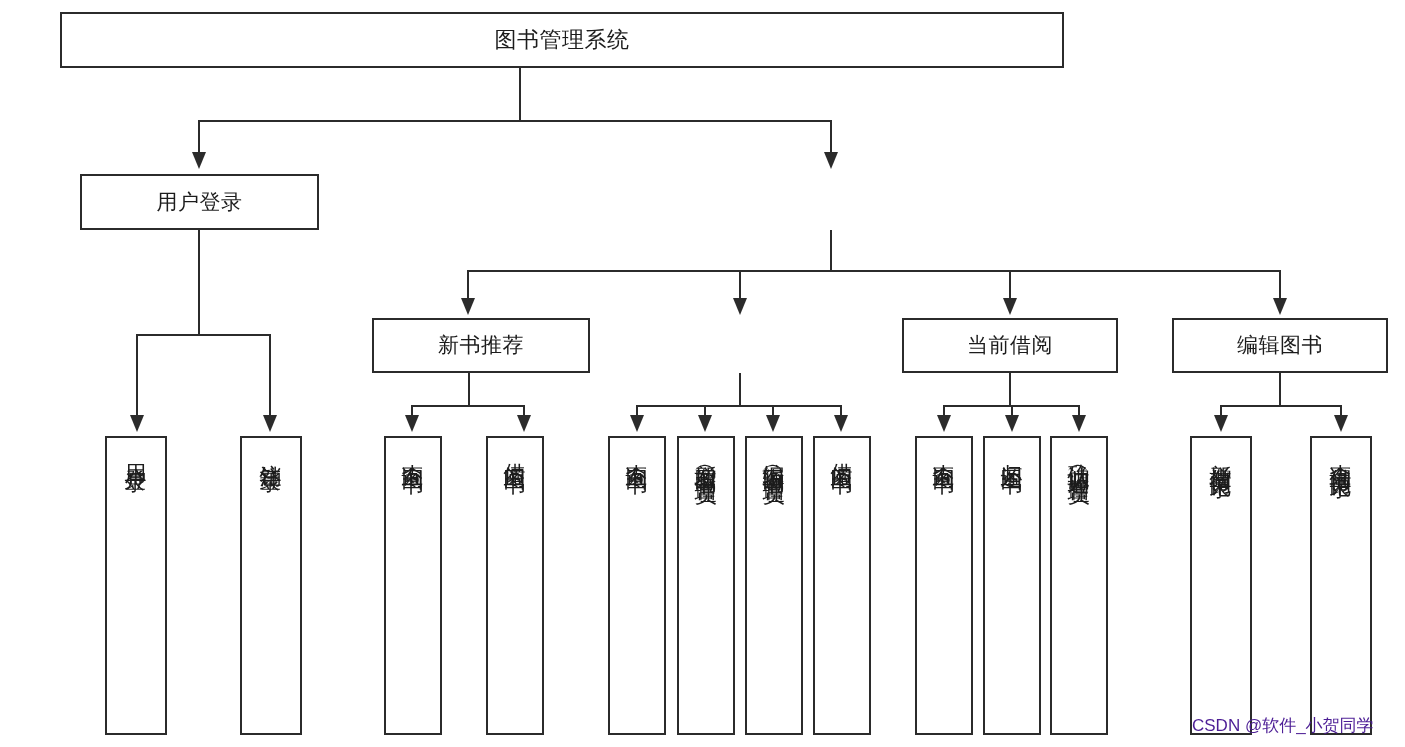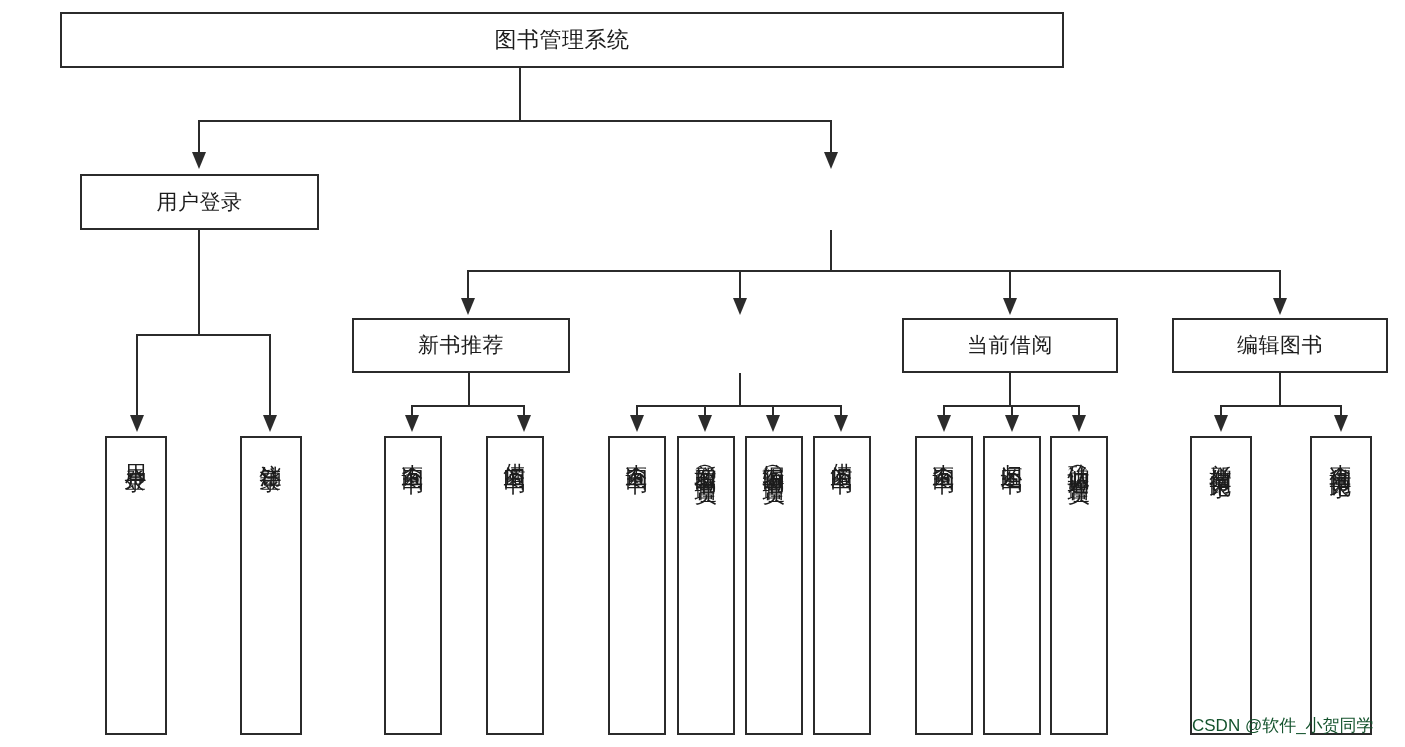--- a/index.html
+++ b/index.html
@@ -74,21 +74,21 @@
     border-left: 7px solid transparent;
     border-right: 7px solid transparent;
     border-top: 17px solid #2b2b2b;
     z-index: 2;
   }
 
   
   #watermark {
     position: absolute;
     font-size: 17px;
-    color: #14532d;
+    color: #4c1d95;
     white-space: nowrap;
     z-index: 5;
     pointer-events: none;
   }
 </style>
 </head>
 <body>
 
 <div id="canvas">
 
@@ -120,21 +120,21 @@
   <div class="edge h" style="left:467px; top:270px; width:813px; height:2px;"></div>
   <div class="edge v" style="left:467px; top:270px; width:2px; height:32px;"></div>
   <div class="arrow" style="left:461px; top:298px;"></div>
   <div class="edge v" style="left:739px; top:270px; width:2px; height:32px;"></div>
   <div class="arrow" style="left:733px; top:298px;"></div>
   <div class="edge v" style="left:1009px; top:270px; width:2px; height:32px;"></div>
   <div class="arrow" style="left:1003px; top:298px;"></div>
   <div class="edge v" style="left:1279px; top:270px; width:2px; height:32px;"></div>
   <div class="arrow" style="left:1273px; top:298px;"></div>
 
-  <div class="node lvl3" style="left:352px; top:318px; width:218px; height:55px;">
+  <div class="node lvl3" style="left:372px; top:318px; width:218px; height:55px;">
     <span class="label">新书推荐</span>
   </div>
   <div class="node lvl3" style="left:902px; top:318px; width:216px; height:55px;justify-content:center;">
     <span class="label">当前借阅</span>
   </div>
   <div class="node lvl3" style="left:1172px; top:318px; width:216px; height:55px;">
     <span class="label">编辑图书</span>
   </div>
 
   <div class="edge v" style="left:468px; top:373px; width:2px; height:33px;"></div>

